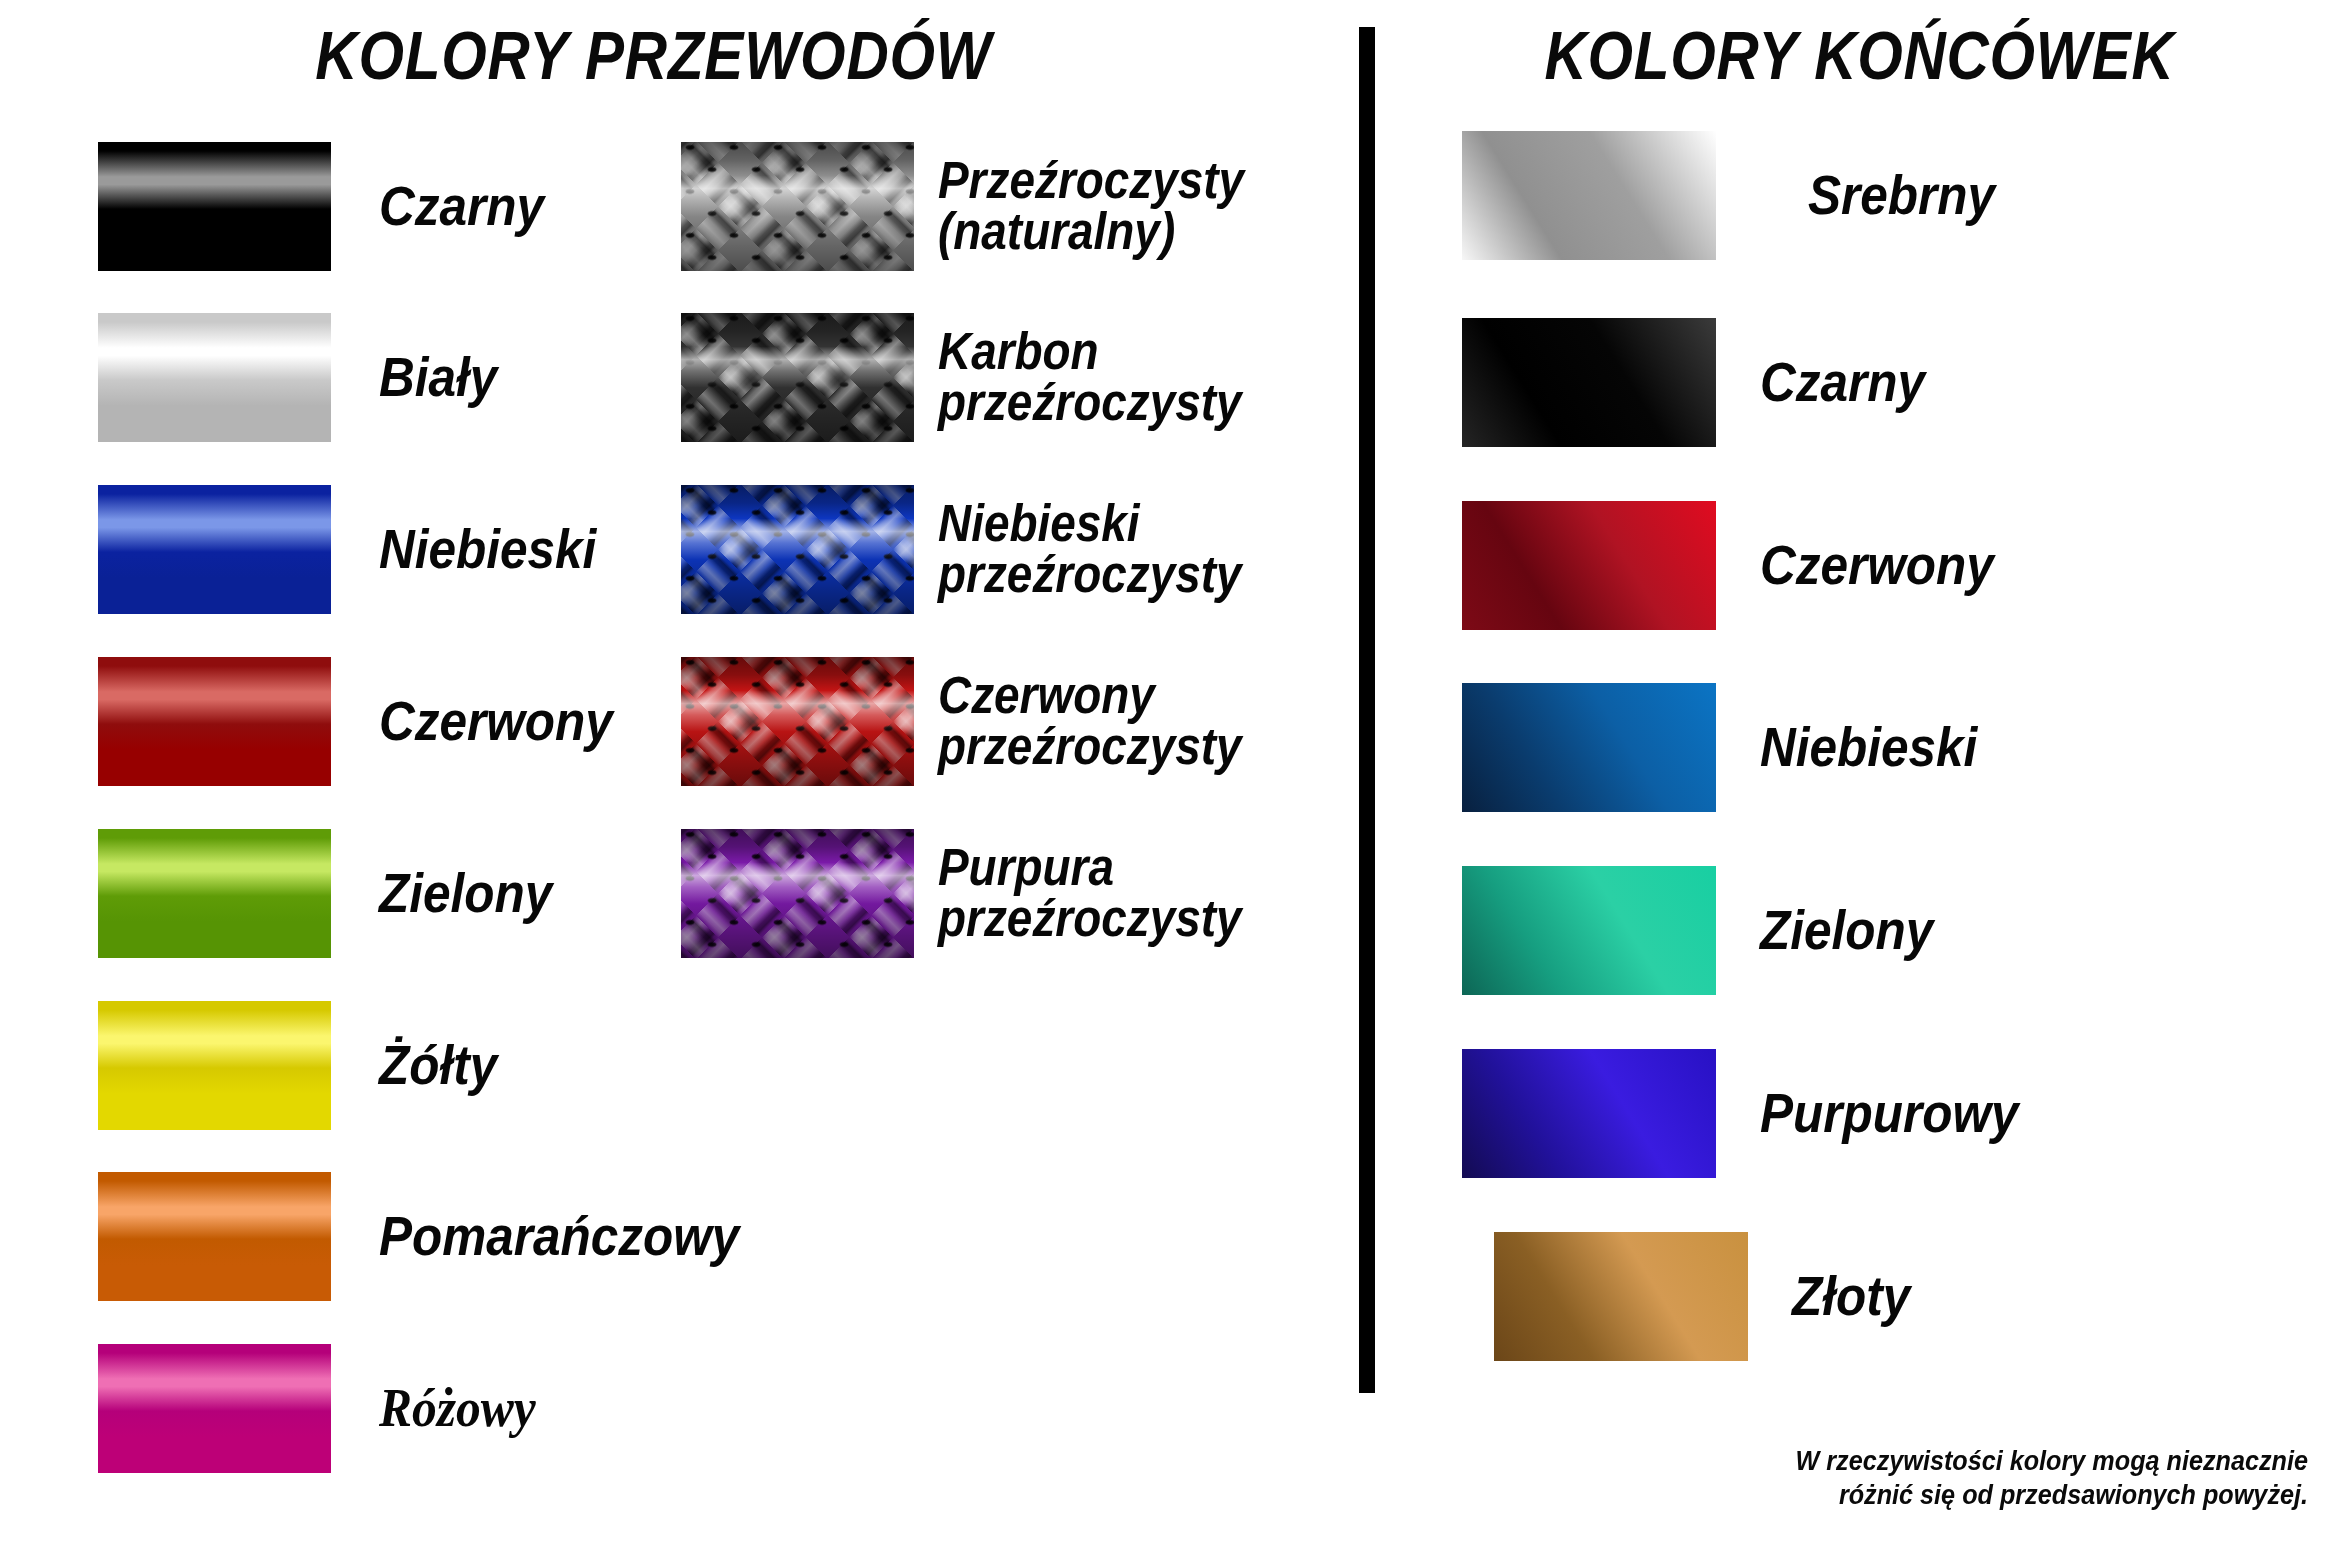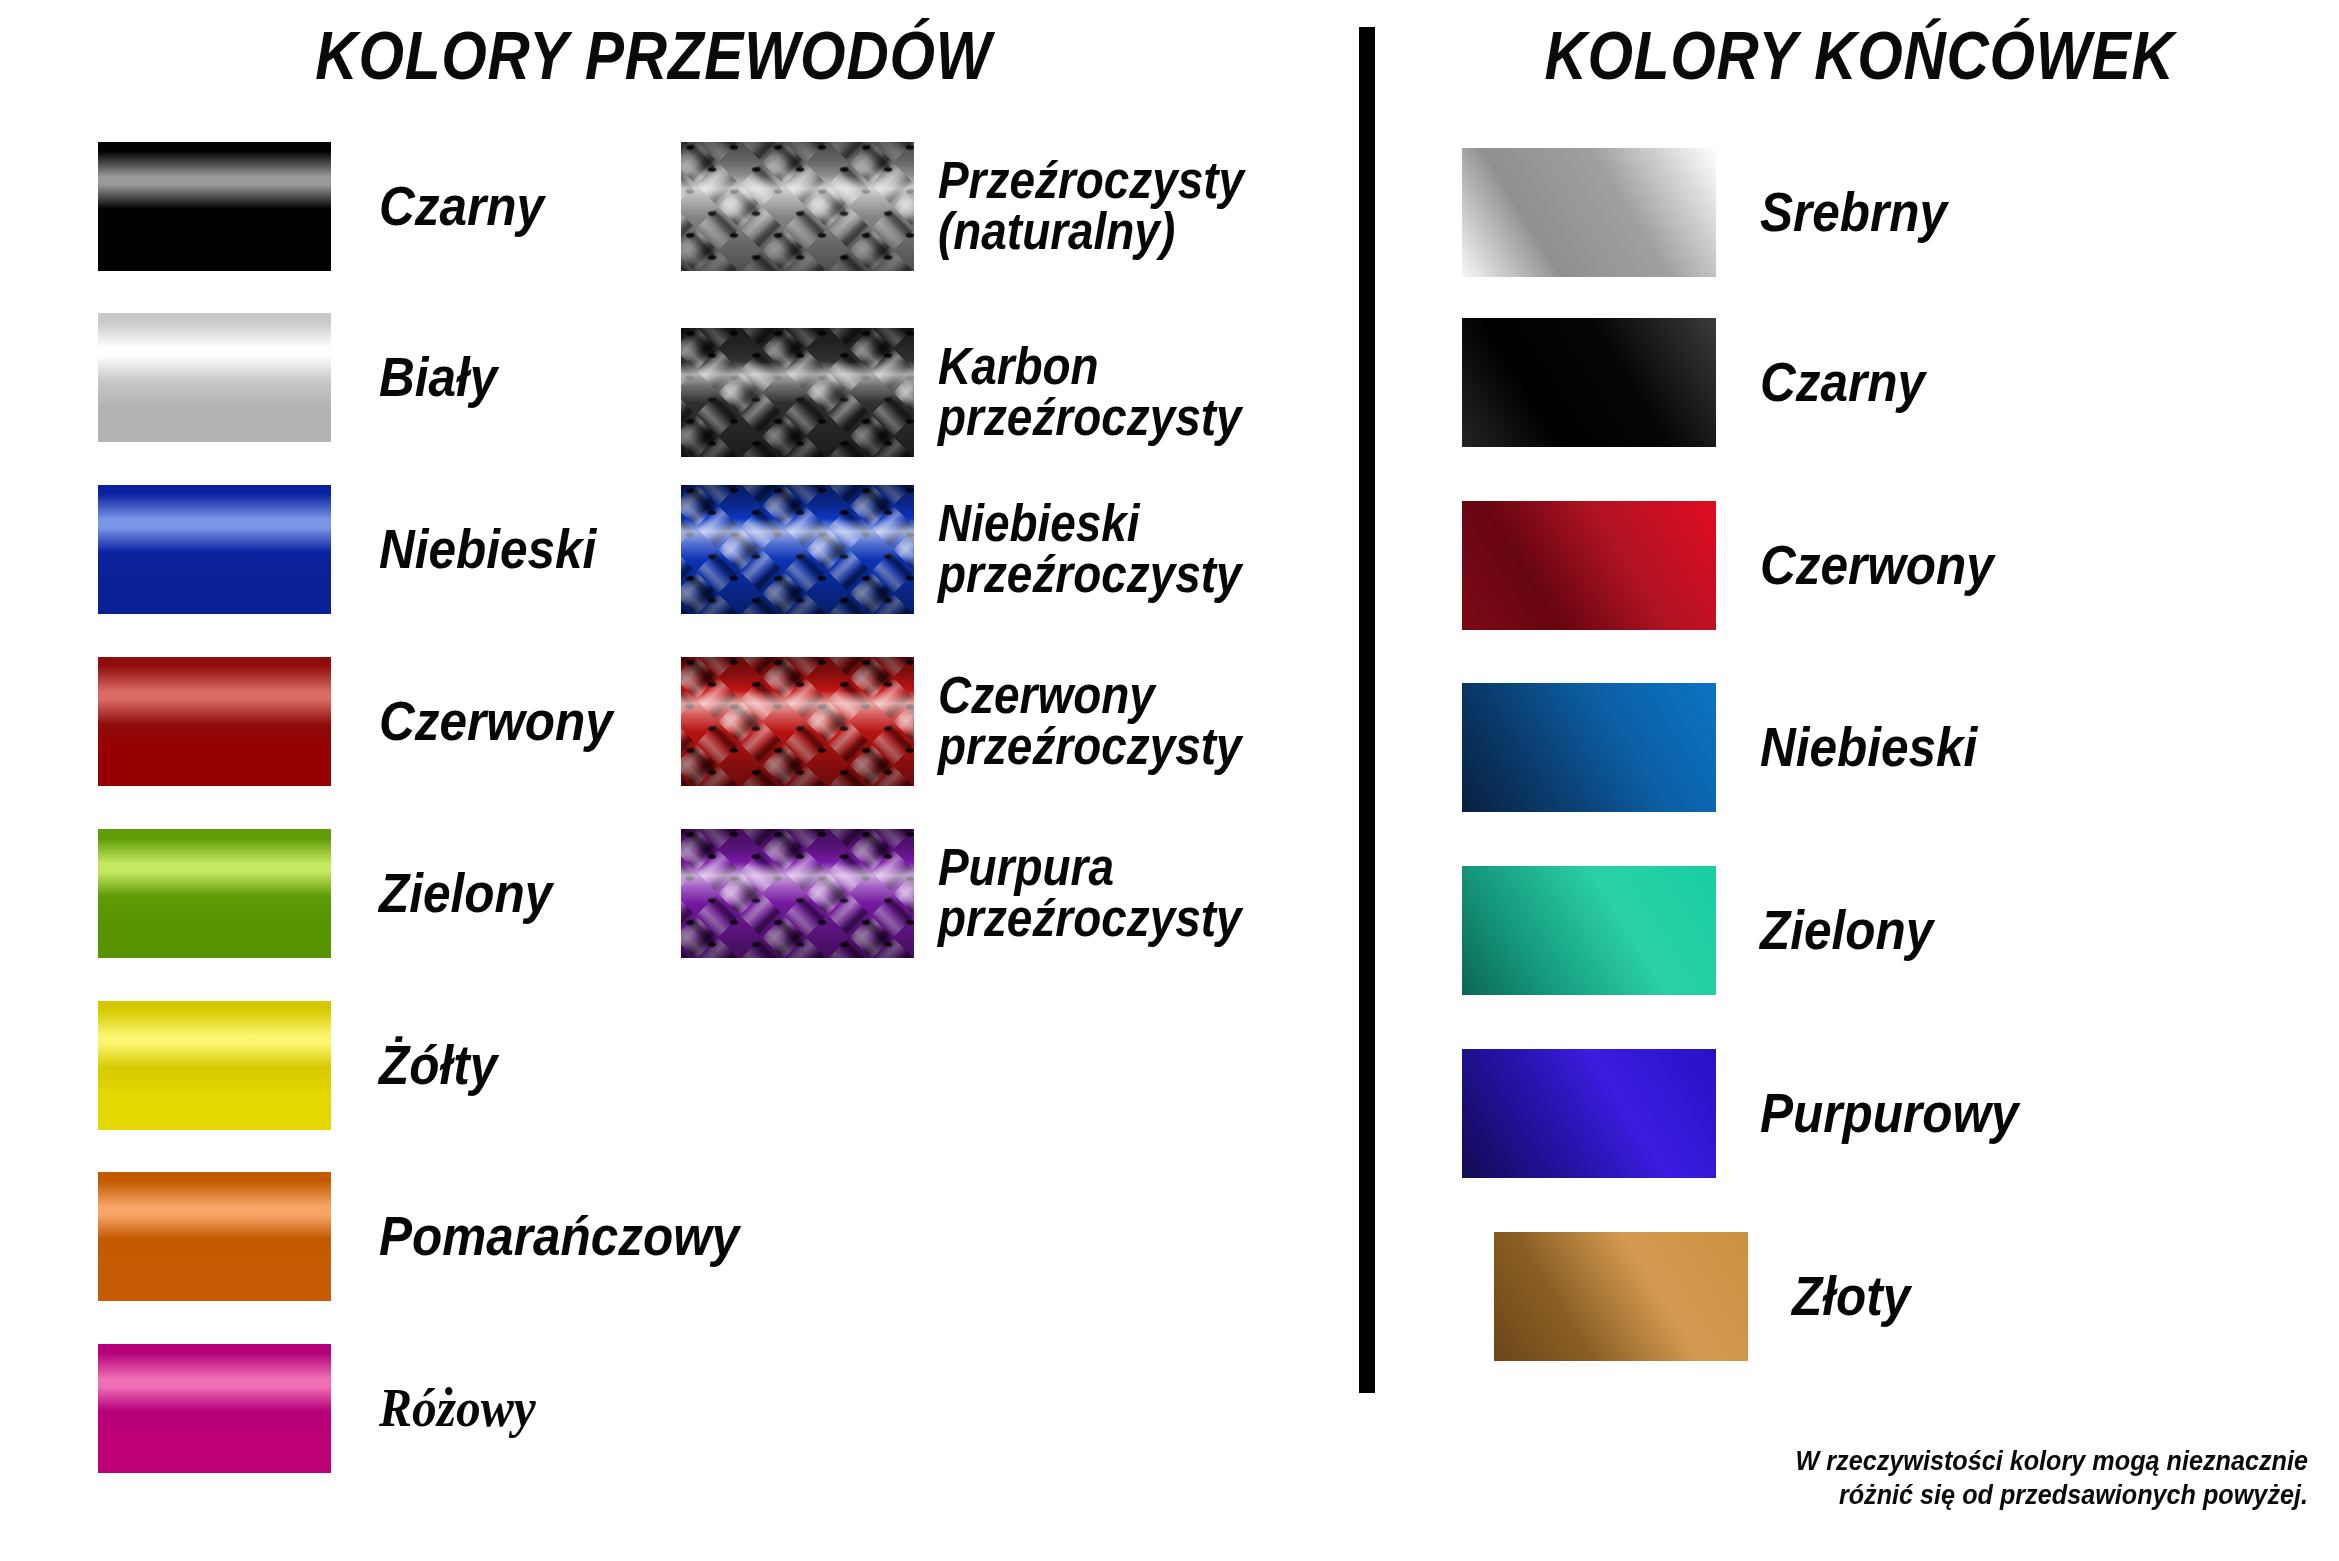--- a/index.html
+++ b/index.html
@@ -208,21 +208,21 @@
           <div class="weaveA"></div>
           <div class="weaveB"></div>
           <div class="holes"></div>
           <div class="holes2"></div>
           <div class="gloss"></div>
         </div>
       </div>
       <div class="label small">Przeźroczysty
 (naturalny)</div>
     </div>
-    <div class="row col-mid" style="top: 328px;">
+    <div class="row col-mid" style="top: 313px;">
       <div class="swatch">
         <div class="braid">
           <div class="base" style="background:#333333"></div>
           <div class="weaveA"></div>
           <div class="weaveB"></div>
           <div class="holes"></div>
           <div class="holes2"></div>
           <div class="gloss"></div>
         </div>
       </div>
@@ -264,21 +264,21 @@
           <div class="weaveA"></div>
           <div class="weaveB"></div>
           <div class="holes"></div>
           <div class="holes2"></div>
           <div class="gloss"></div>
         </div>
       </div>
       <div class="label small">Purpura
 przeźroczysty</div>
     </div>
-    <div class="row col-right" style="top: 148px;">
+    <div class="row col-right" style="top: 131px; gap: 48px;">
       <div class="swatch wide">
         <div class="g-inner" style="background: linear-gradient(58deg, rgb(247, 247, 247) 0%, rgb(144, 144, 144) 30%, rgb(159, 159, 159) 62%, rgb(255, 255, 255) 100%);"></div>
       </div>
       <div class="label">Srebrny</div>
     </div>
     <div class="row col-right" style="top: 318px;">
       <div class="swatch wide">
         <div class="g-inner" style="background: linear-gradient(58deg, rgb(37, 37, 37) 0%, rgb(0, 0, 0) 30%, rgb(5, 5, 5) 62%, rgb(59, 59, 59) 100%);"></div>
       </div>
       <div class="label">Czarny</div>

